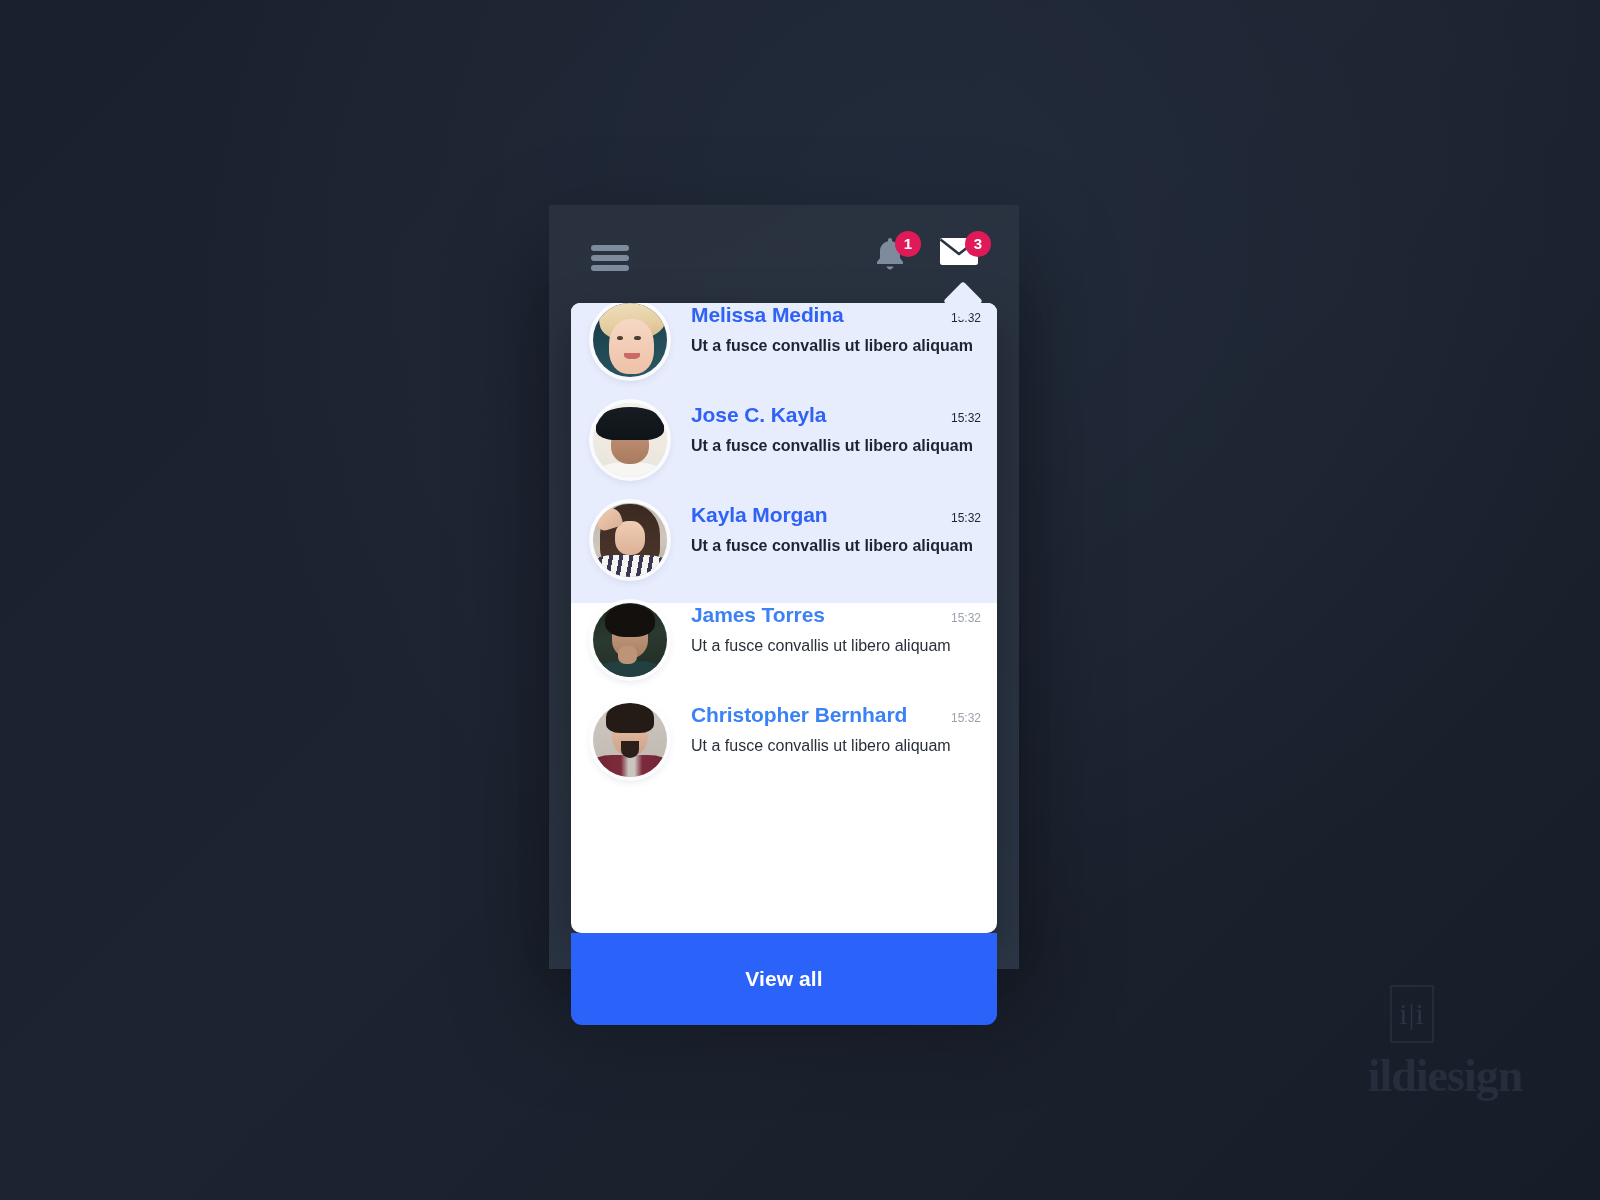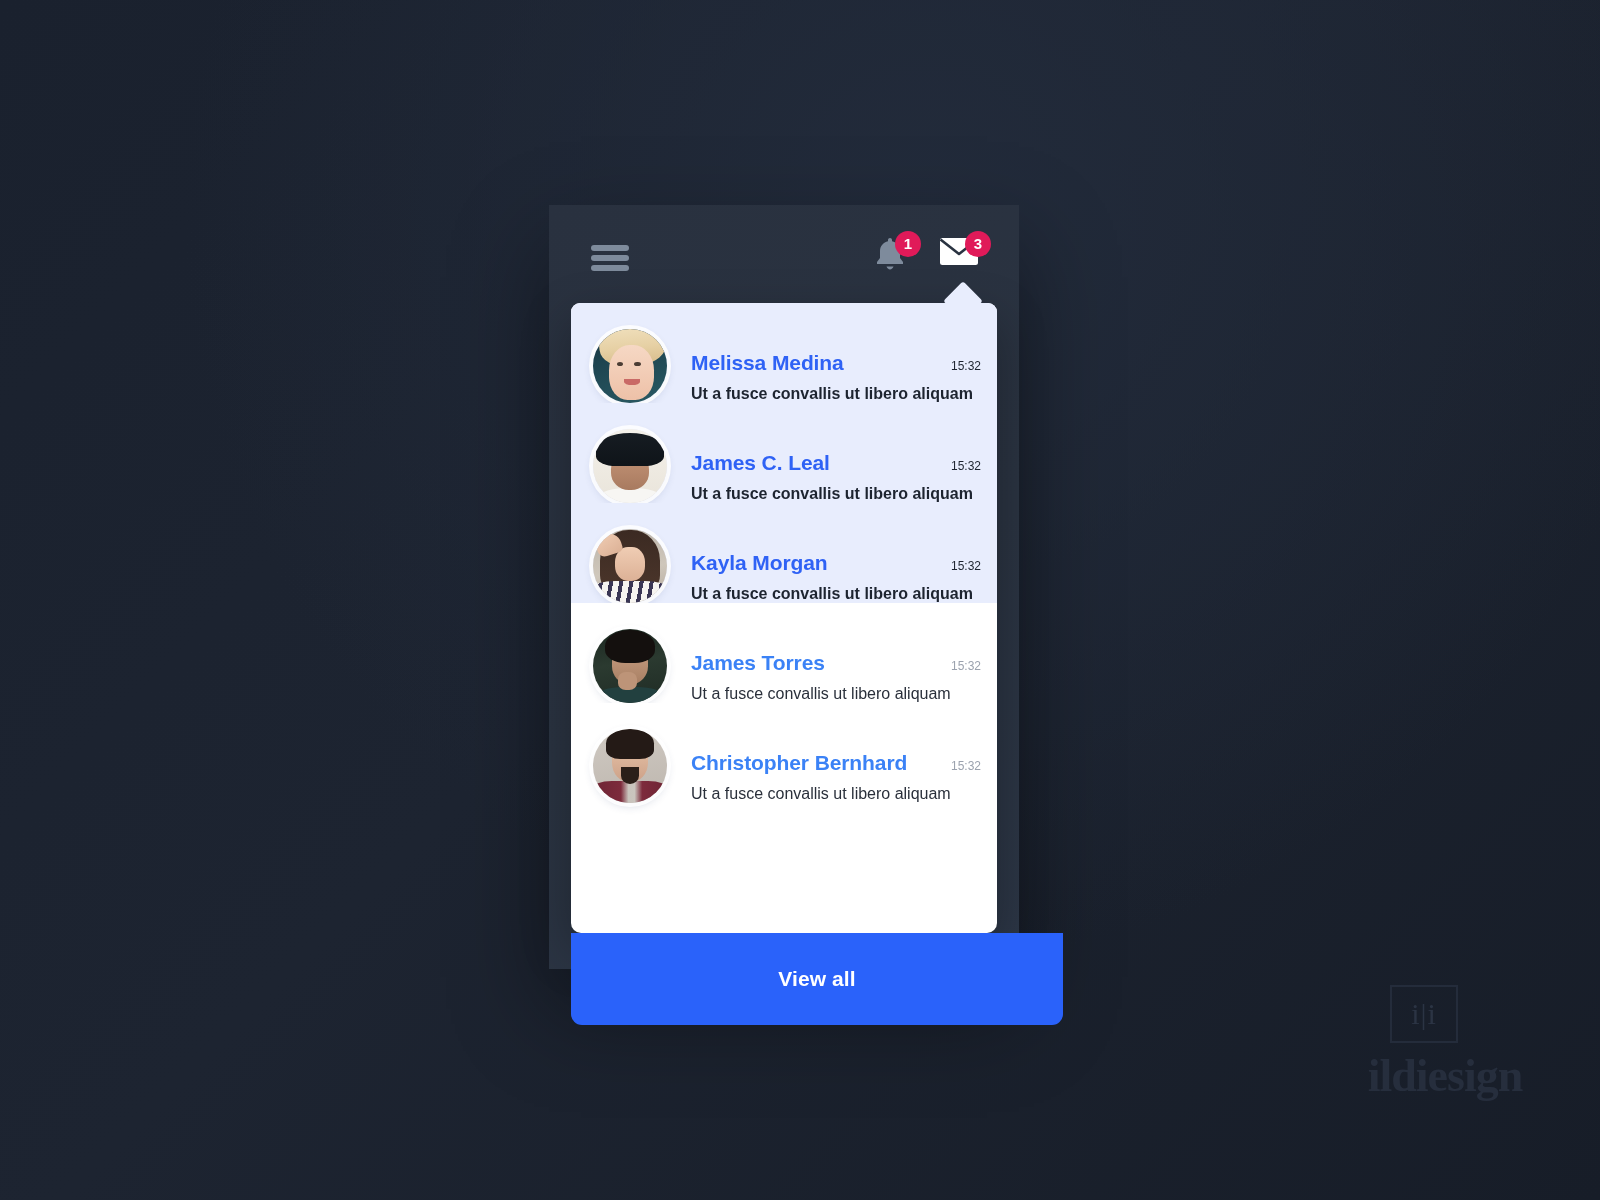--- a/index.html
+++ b/index.html
@@ -84,21 +84,21 @@
     background:#e8edfd;
     transform:rotate(45deg);
     border-radius:3px;
     z-index:5;
   }
 
   .notif-list { display:block; }
 
   .notif {
     position:relative;
-    display:flex; align-items:flex-end;
+    display:flex; align-items:flex-start;
     height:100px;
     padding-left:22px;
     background:#ffffff;
   }
   .notif.unread { background:#e8edfd; }
 
   .avatar {
     position:relative;
     width:74px; height:74px;
     flex:0 0 74px;
@@ -148,21 +148,21 @@
   }
   .notif.read .notif-text {
     font-weight:normal;
     color:#2a303b;
   }
 
   
   .viewall {
     position:absolute;
     left:22px; top:728px;
-    width:492px; height:92px;
+    width:426px; height:92px;
     background:#2a62fa;
     border:none;
     border-radius:0 0 11px 11px;
     color:#ffffff;
     font-family:"Liberation Sans", sans-serif;
     font-size:21px;
     font-weight:bold;
     letter-spacing:0.1px;
     cursor:pointer;
     display:flex; align-items:center; justify-content:center;
@@ -173,21 +173,21 @@
     position:absolute;
     left:1330px; top:985px;
     width:230px; height:120px;
     opacity:1;
     pointer-events:none;
     user-select:none;
   }
   .wm-box {
     position:absolute;
     left:60px; top:0px;
-    width:68px; height:58px;
+    width:44px; height:58px;
     border:2px solid #242c3b;
     display:flex; align-items:center; justify-content:center;
   }
   .wm-mark {
     font-family:"Liberation Serif", serif;
     font-size:30px;
     color:#2b3444;
     letter-spacing:1px;
     line-height:1;
   }
@@ -317,21 +317,21 @@
       <div class="notif unread">
         <div class="avatar">
           <div class="face face-b">
             <div class="shirt"></div>
               <div class="skin"></div>
               <div class="hat"></div>
           </div>
         </div>
         <div class="notif-body">
           <div class="notif-row1">
-            <span class="notif-name">James C. Leal</span>
+            <span class="notif-name">Jose C. Kayla</span>
             <span class="notif-time">15:32</span>
           </div>
           <div class="notif-text">Ut a fusce convallis ut libero aliquam</div>
         </div>
       </div>
 
       <div class="notif unread">
         <div class="avatar">
           <div class="face face-c">
             <div class="hair"></div>

